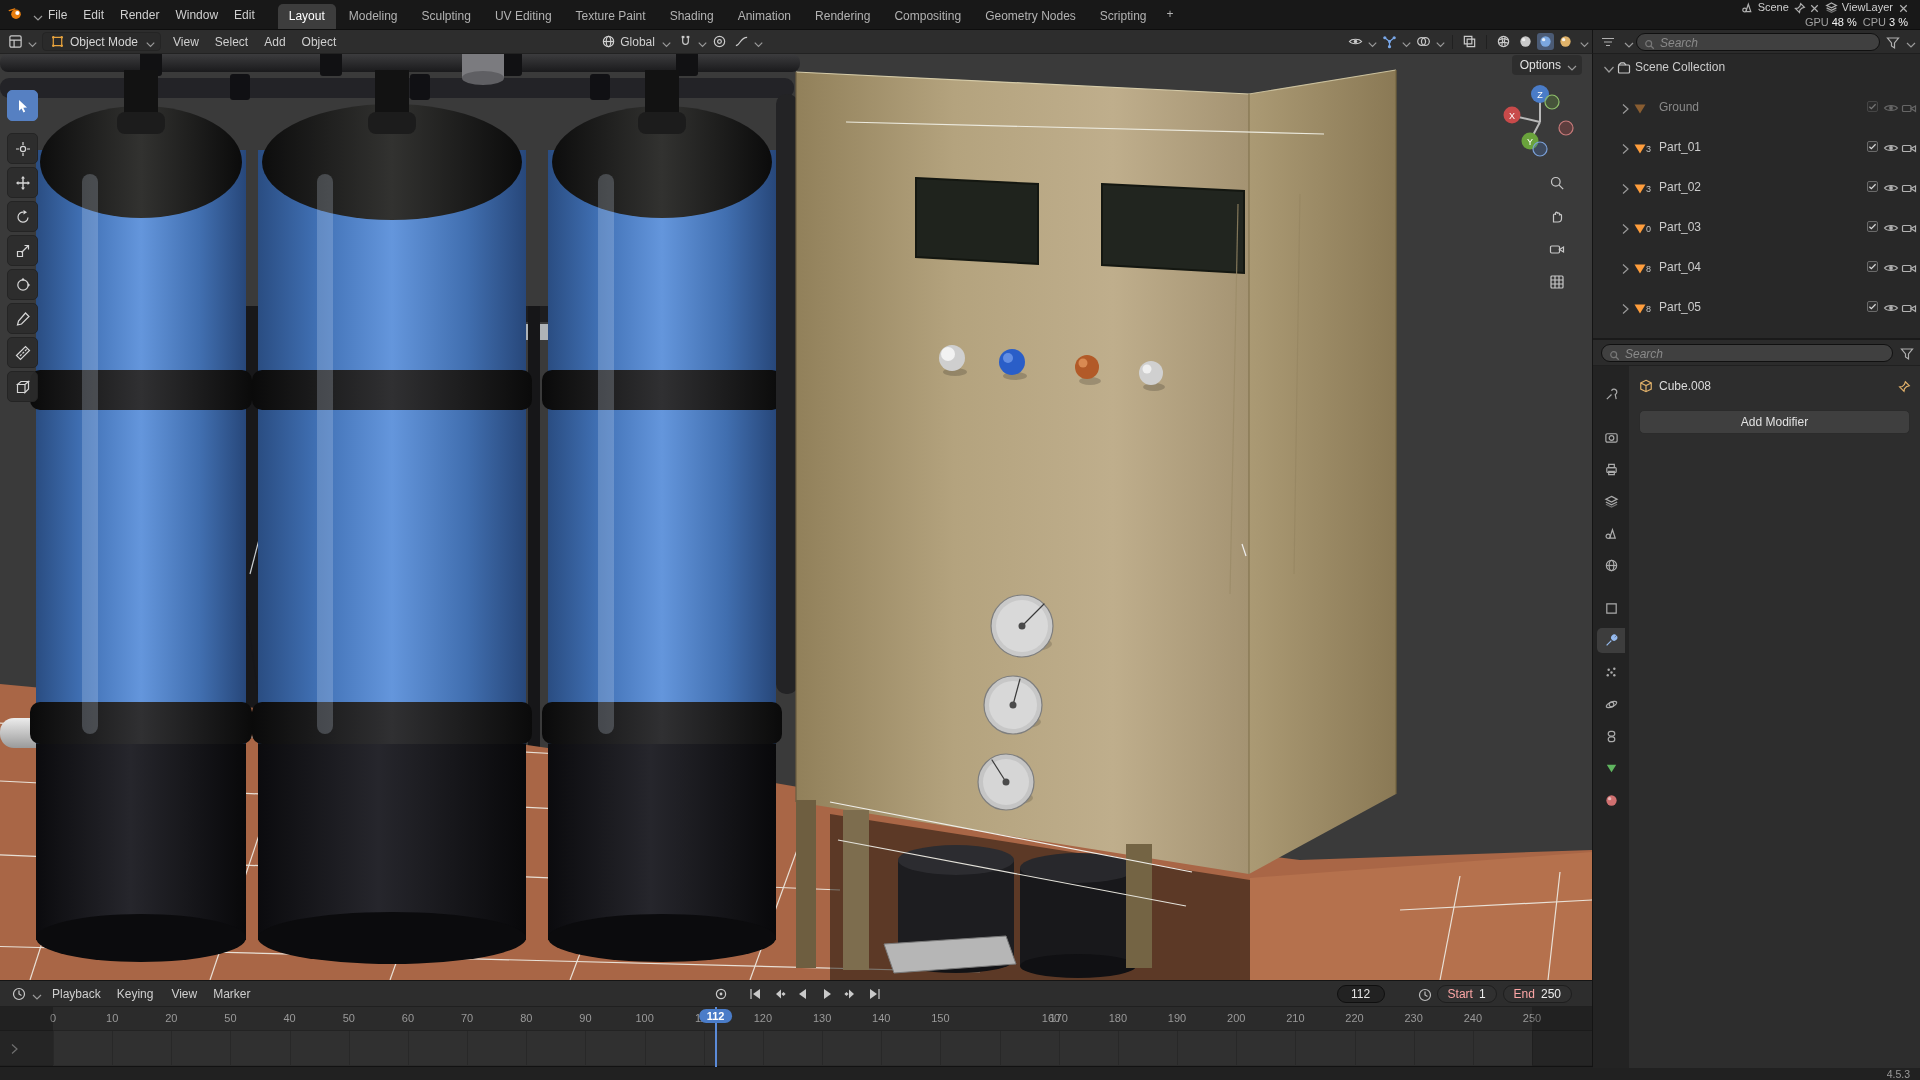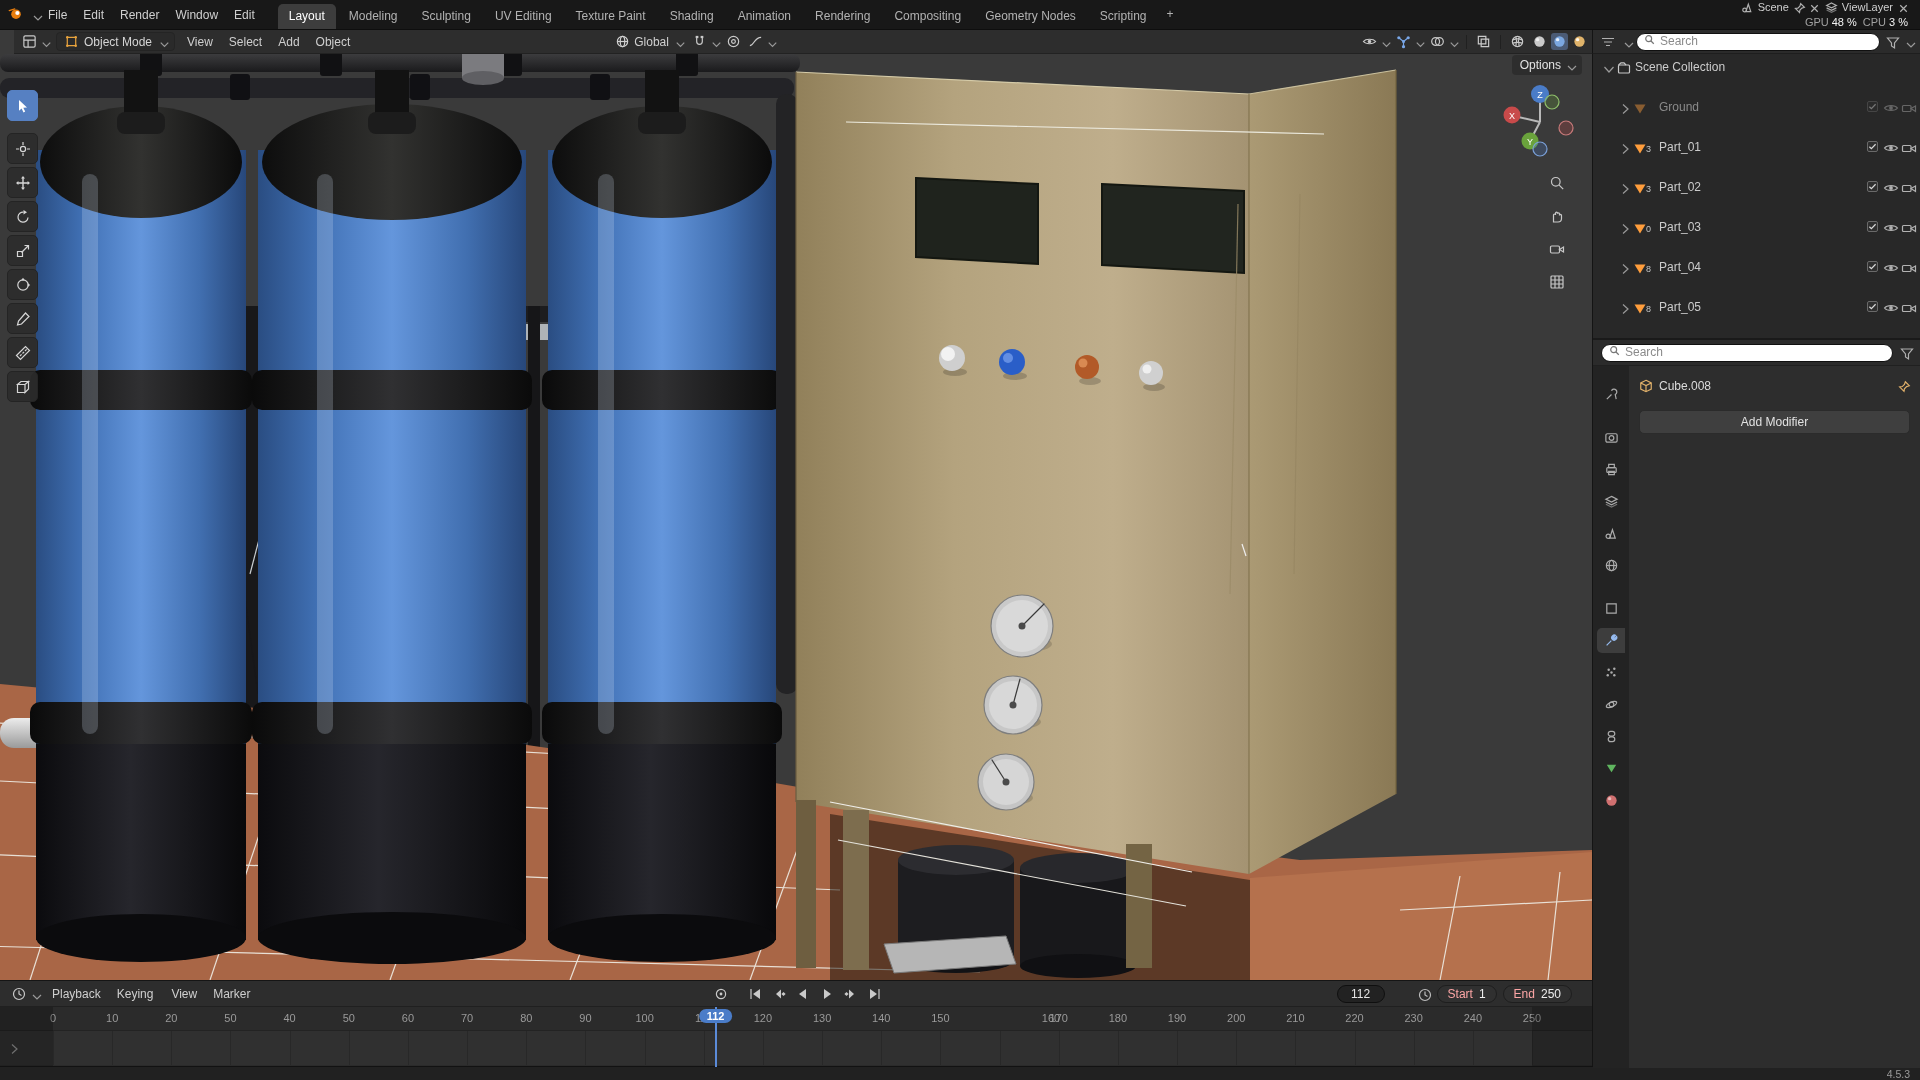--- a/index.html
+++ b/index.html
@@ -28,21 +28,21 @@
   #topbar-right { margin-left:auto; display:flex; flex-direction:column; justify-content:center; gap:1px; font-size:11px; padding-right:6px; }
   .tb-row { display:flex; align-items:center; justify-content:flex-end; gap:6px; height:14px; }
   .tb-pill { display:flex; align-items:center; gap:4px; color:#cfcfcf; }
   .tb-pill .ic { width:13px; height:13px; color:#b0b0b0; }
   .mini-ic { width:11px; height:11px; color:#8d8d8d; }
   .stat .lab { color:#a0a0a0; margin-right:3px; }
   .stat .val { color:#f2f2f2; }
 
   
   #vp-header { position:absolute; left:0; top:30px; width:1592px; height:24px; background:#2d2d2d;
-               border-bottom:1px solid #222; display:flex; align-items:center; padding:0 5px; gap:1px; z-index:8;margin-left:14px; }
+               border-bottom:1px solid #222; display:flex; align-items:center; padding:0 5px; gap:1px; z-index:8; }
   #vp-header .ic { width:15px; height:15px; }
   .mode-pill { display:flex; align-items:center; gap:5px; background:#2a2a2a; border:1px solid #242424;
                border-radius:4px; padding:1px 7px; margin:0 3px; }
   .hdr-spacer { width:250px; }
   .pill-plain { display:flex; align-items:center; gap:4px; padding:1px 5px; border-radius:3px; color:#d0d0d0; }
   #vp-hdr-right { margin-left:auto; display:flex; align-items:center; gap:1px; }
   .shade-dot { width:15px; height:15px; }
   .shade-active { background:#4b5b75; border-radius:3px; padding:1px; }
 
   
@@ -58,22 +58,22 @@
   #gizmo { position:absolute; right:14px; top:28px; width:78px; height:78px; z-index:5; }
   #nav-col { position:absolute; right:22px; top:116px; display:flex; flex-direction:column; gap:7px; z-index:5; }
   .nav-btn { width:26px; height:26px; border-radius:13px; display:flex; align-items:center; justify-content:center; color:#c8c8c8; }
   #options-pill { position:absolute; right:10px; top:1px; height:20px; display:flex; align-items:center; gap:3px;
                   padding:0 8px; color:#e2e2e2; background:rgba(32,32,32,0.45); border-radius:4px; z-index:6; }
 
   
   #outliner-header { position:absolute; left:1592px; top:30px; width:328px; height:24px; background:#2b2b2b;
                      border-left:1px solid #141414; border-bottom:1px solid #1e1e1e;
                      display:flex; align-items:center; gap:5px; padding:0 7px; z-index:8; }
-  .search-field { flex:1; height:18px; background:#ffffff; border:1px solid #101010; border-radius:9px;
-                  display:flex; align-items:flex-start; gap:5px; padding:0 7px; color:#8a8a8a; }
+  .search-field { flex:1; height:18px; background:#404040; border:1px solid #101010; border-radius:9px;
+                  display:flex; align-items:flex-end; gap:5px; padding:0 7px; color:#8a8a8a;font-style:italic; }
   .search-field .ic { width:11px; height:11px; color:#777; }
   #right-panel { position:absolute; left:1592px; top:54px; width:328px; height:1012px; background:#282828;
                  border-left:1px solid #141414; z-index:7; }
   #outliner-tree { height:284px; padding-top:3px; overflow:hidden; }
   .ol-row { height:19px; display:flex; align-items:center; padding:0 6px 0 8px; gap:3px; color:#cccccc; }
   .ol-row.child { padding-left:24px;margin-top:21px; }
   .ol-row .ic12 { width:12px; height:12px; color:#9a9a9a; }
   .ol-row .ic14 { width:13px; height:13px; color:#b2b2b2; }
   .mesh-ic { width:12px; height:12px; color:#ff9d3c; }
   .mesh-count { font-size:9px; color:#c4c4c4; margin-left:-1px; margin-top:5px; min-width:7px; }

